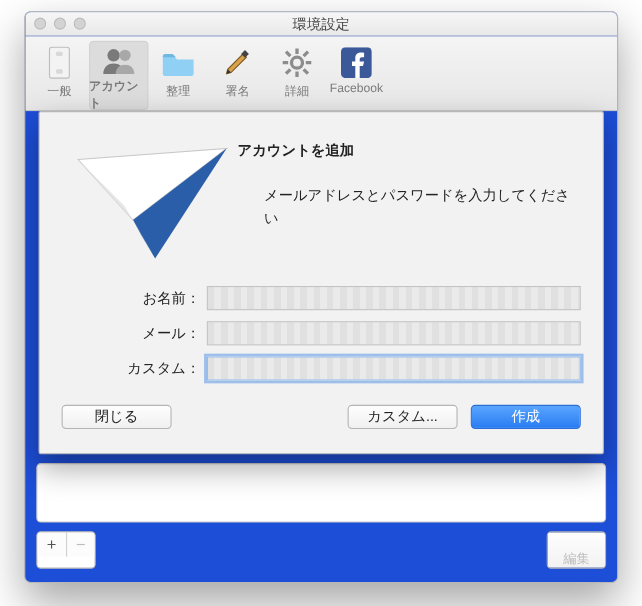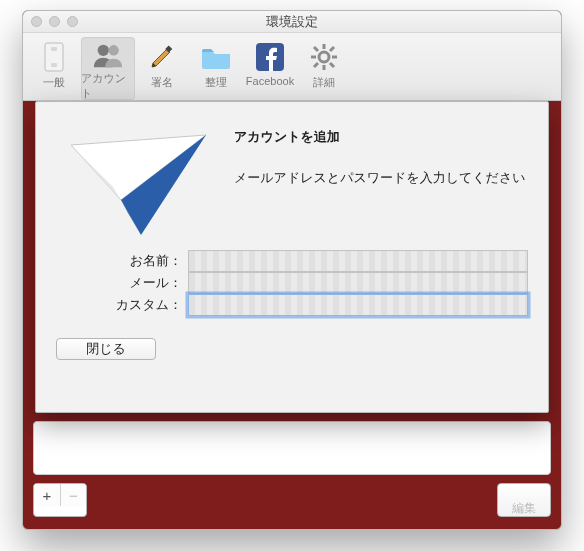--- a/index.html
+++ b/index.html
@@ -12,21 +12,21 @@
     color: #333;
     position: relative;
     overflow: hidden;
   }
   .window {
     position: absolute;
     top: 10px;
     left: 22px;
     width: 540px;
     height: 520px;
-    background: #7f1d1d;
+    background: #1d4ed8;
     border-radius: 6px;
     border: 1px solid #b8b8b8;
     box-shadow: 0 18px 40px rgba(0,0,0,0.35);
     overflow: hidden;
   }
   
   .titlebar {
     height: 22px;
     background: linear-gradient(#f6f6f6,#e9e9e9);
     border-bottom: 1px solid #d6d6d6;
@@ -60,20 +60,21 @@
     flex-direction: column;
     align-items: center;
     justify-content: flex-start;
     padding-top: 4px;
     border-radius: 4px;
     cursor: default;
   }
   .tb-item.selected {
     background: #dcdcdc;
     box-shadow: inset 0 0 0 1px rgba(0,0,0,0.06);
+    font-weight: bold;
   }
   .tb-icon {
     width: 32px; height: 32px;
     display: flex; align-items: center; justify-content: center;
   }
   .tb-label { font-size: 11px; color: #7a7a7a; margin-top: 2px; }
   
   .bgcontent {
     position: absolute;
     left: 10px; right: 10px; bottom: 12px;
@@ -115,30 +116,30 @@
     top: 90px; left: 12px;
     width: 514px;
     height: 312px;
     background: #f2f2f2;
     border: 1px solid #b7b7b7;
     border-radius: 2px;
     box-shadow: 0 12px 28px rgba(0,0,0,0.35);
     padding: 18px 20px 14px 20px;
   }
   .sheet-top {
-    display: flex; gap: 18px;
+    display: flex; 
   }
   .plane {
     width: 160px; height: 130px; flex: none;
     display: flex; align-items:center; justify-content:center;
   }
   .sheet-heading { font-size: 13px; font-weight: 700; color: #222; padding-top: 8px; }
-  .sheet-sub { font-size: 13px; color: #222; margin-top: 22px; line-height: 1.6; }
+  .sheet-sub { font-size: 13px; color: #222; margin-top: 22px; line-height: 1.6; margin-left: 24px; }
   .formrow {
-    display:flex; align-items:center; 
+    display:flex; align-items:center; margin-top: 10px;
   }
   .formrow:first-of-type { margin-top: 20px; }
   .flabel { width: 132px; text-align:right; padding-right: 6px; font-size: 13px; color:#222; }
   .finput {
     flex: 1; height: 22px;
     border: 1px solid #c3c3c3;
     background: #fff;
     font-size: 13px;
     padding: 0 4px;
     color: #333;
@@ -200,64 +201,64 @@
             <circle cx="12" cy="9" r="6" fill="#7a7a7a"></circle>
             <path d="M2 27c0-7 5-10 10-10s10 3 10 10" fill="#7a7a7a"></path>
             <circle cx="23" cy="9" r="5.5" fill="#a8a8a8"></circle>
             <path d="M14 27c0-6 4-9 9-9s9 3 9 9" fill="#a8a8a8"></path>
           </svg>
       </div>
       <div class="tb-label">アカウント</div>
     </div>
     <div class="tb-item">
       <div class="tb-icon">
+        <svg width="32" height="26" viewBox="0 0 32 26">
+            <path d="M2 7h10l3 3h15v13a2 2 0 0 1-2 2H4a2 2 0 0 1-2-2z" fill="#8fd0f4"></path>
+            <path d="M2 7a2 2 0 0 1 2-2h7l3 3H2z" fill="#6fb8e0"></path>
+          </svg>
+      </div>
+      <div class="tb-label">整理</div>
+    </div>
+    <div class="tb-item">
+      <div class="tb-icon">
         <svg width="30" height="30" viewBox="0 0 30 30">
             <path d="M5 25l4-1 14-14-3-3L6 21z" fill="#d9a24a" stroke="#7a5a20"></path>
             <rect x="19" y="4" width="5" height="5" transform="rotate(45 21 7)" fill="#444"></rect>
             <path d="M5 25l1-4 3 3z" fill="#333"></path>
           </svg>
       </div>
       <div class="tb-label">署名</div>
-    </div>
-    <div class="tb-item">
-      <div class="tb-icon">
-        <svg width="32" height="26" viewBox="0 0 32 26">
-            <path d="M2 7h10l3 3h15v13a2 2 0 0 1-2 2H4a2 2 0 0 1-2-2z" fill="#8fd0f4"></path>
-            <path d="M2 7a2 2 0 0 1 2-2h7l3 3H2z" fill="#6fb8e0"></path>
-          </svg>
-      </div>
-      <div class="tb-label">整理</div>
-    </div>
-    <div class="tb-item">
-      <div class="tb-icon">
-        <svg width="28" height="28" viewBox="0 0 28 28">
-            <rect width="28" height="28" rx="4" fill="#3b5998"></rect>
-            <path d="M17 28V17h3l1-4h-4v-2c0-1 .3-2 2-2h2V5c-1 0-2-.2-3-.2-3 0-5 2-5 5V13h-3v4h3v11z" fill="#fff"></path>
-          </svg>
-      </div>
-      <div class="tb-label">Facebook</div>
     </div>
     <div class="tb-item">
       <div class="tb-icon">
         <svg width="30" height="30" viewBox="0 0 30 30">
             <circle cx="15" cy="15" r="5" fill="none" stroke="#8c8c8c" stroke-width="3"></circle>
             <g stroke="#8c8c8c" stroke-width="3">
               <line x1="15" y1="2" x2="15" y2="7"></line>
               <line x1="15" y1="23" x2="15" y2="28"></line>
               <line x1="2" y1="15" x2="7" y2="15"></line>
               <line x1="23" y1="15" x2="28" y2="15"></line>
               <line x1="5" y1="5" x2="9" y2="9"></line>
               <line x1="21" y1="21" x2="25" y2="25"></line>
               <line x1="25" y1="5" x2="21" y2="9"></line>
               <line x1="9" y1="21" x2="5" y2="25"></line>
             </g>
           </svg>
       </div>
       <div class="tb-label">詳細</div>
     </div>
+    <div class="tb-item">
+      <div class="tb-icon">
+        <svg width="28" height="28" viewBox="0 0 28 28">
+            <rect width="28" height="28" rx="4" fill="#3b5998"></rect>
+            <path d="M17 28V17h3l1-4h-4v-2c0-1 .3-2 2-2h2V5c-1 0-2-.2-3-.2-3 0-5 2-5 5V13h-3v4h3v11z" fill="#fff"></path>
+          </svg>
+      </div>
+      <div class="tb-label">Facebook</div>
+    </div>
   </div>
 
   <div class="bgcontent">
     <div class="panel"></div>
     <div class="bottomrow">
       <div class="seg">
         <button>+</button>
         <button>−</button>
       </div>
       <button class="macbtn">編集</button>
@@ -288,16 +289,20 @@
       <div class="flabel">メール：</div>
       <input class="finput redacted" value="" style="">
     </div>
     <div class="formrow">
       <div class="flabel">カスタム：</div>
       <input type="password" class="finput focused redacted" value="" style="">
     </div>
 
     <div class="sheet-buttons">
       <button class="btn">閉じる</button>
+      <div class="right-group">
+        <button class="btn">カスタム...</button>
+        <button class="btn primary">作成</button>
+      </div>
     </div>
   </div>
 
 </div>
 
 </body></html>

